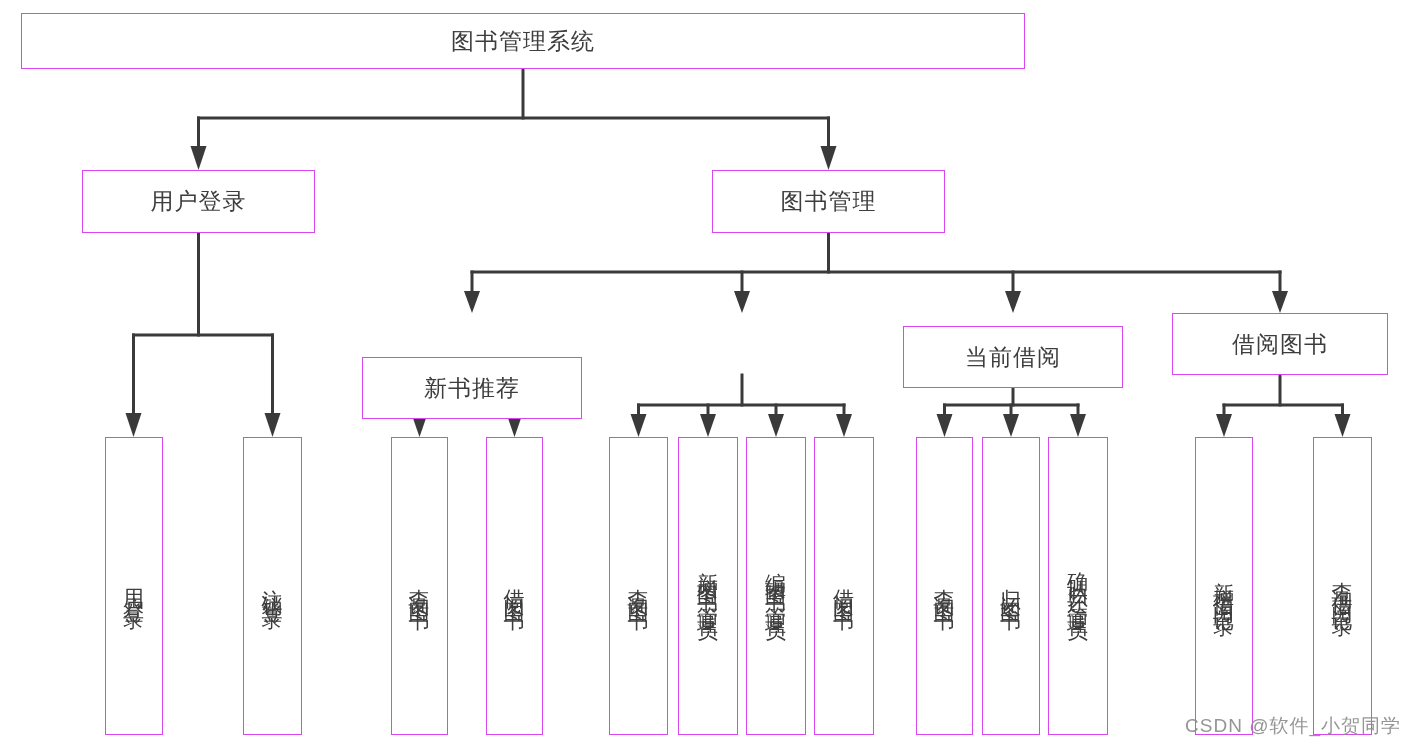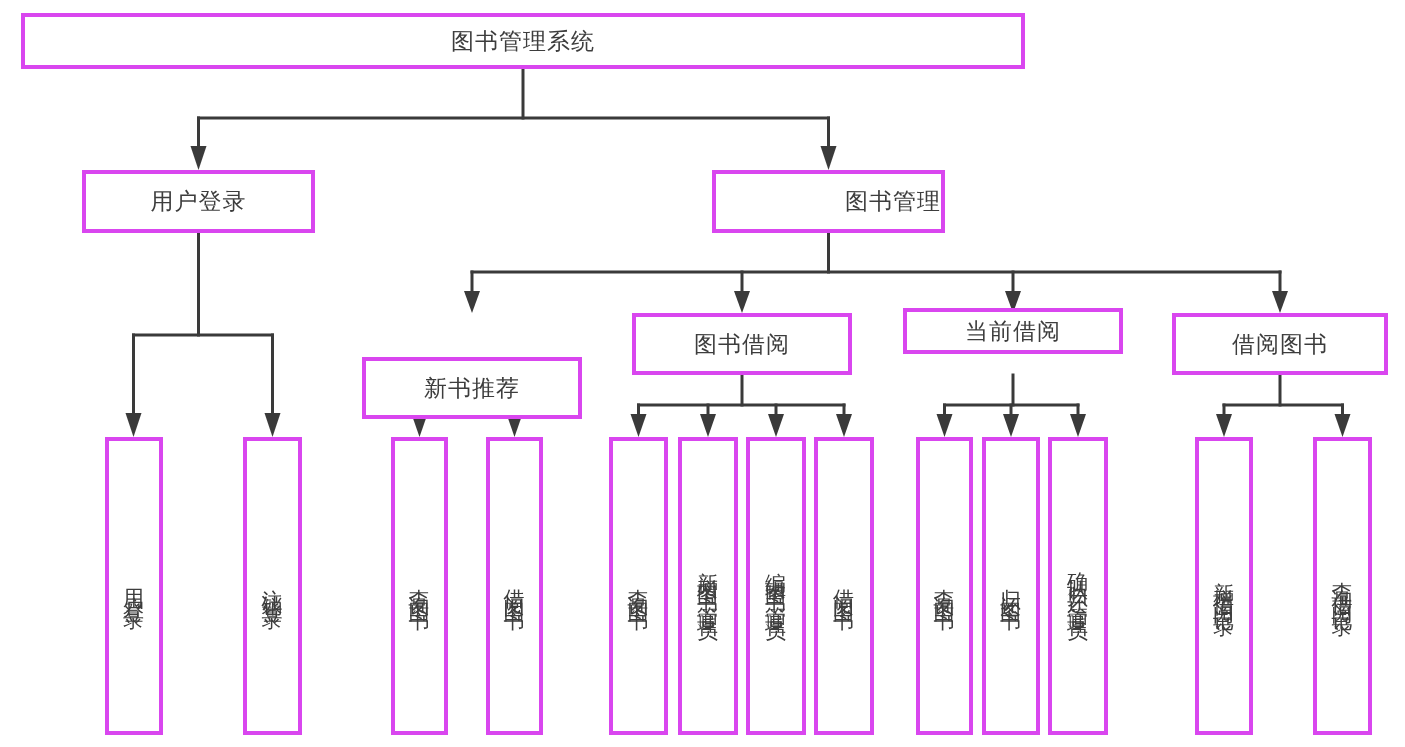--- a/index.html
+++ b/index.html
@@ -12,21 +12,21 @@
     overflow: hidden;
   }
   #connectors {
     position: absolute;
     left: 0; top: 0;
     width: 1405px; height: 747px;
   }
   .node {
     position: absolute;
     box-sizing: border-box;
-    border: 4px solid #d946ef;
+    border: 1px solid #d946ef;
     background: #ffffff;
     display: flex;
     align-items: center;
     justify-content: center;
     color: #3d3d3d;
     font-size: 23px;
     letter-spacing: 1px;
     text-align: center;
     white-space: nowrap;
   }
@@ -122,31 +122,28 @@
     </g>
   </svg>
 
   <div class="node" style="left:21px; top:13px; width:1004px; height:56px;">
     <span>图书管理系统</span>
   </div>
 
   <div class="node" style="left:82px; top:170px; width:233px; height:63px;">
     <span>用户登录</span>
   </div>
-  <div class="node" style="left:712px; top:170px; width:233px; height:63px;justify-content:flex-end;">
+  <div class="node" style="left:712px; top:170px; width:233px; height:63px;">
     <span>图书管理</span>
   </div>
 
   <div class="node" style="left:362px; top:313px; width:220px; height:62px;margin-top:44px;">
     <span>新书推荐</span>
   </div>
-  <div class="node" style="left:632px; top:313px; width:220px; height:62px;">
-    <span>图书借阅</span>
-  </div>
-  <div class="node" style="left:903px; top:308px; width:220px; height:46px;">
+  <div class="node" style="left:903px; top:326px; width:220px; height:62px;">
     <span>当前借阅</span>
   </div>
   <div class="node" style="left:1172px; top:313px; width:216px; height:62px;">
     <span>借阅图书</span>
   </div>
 
   <div class="node leaf" style="left:105px; top:437px; width:58px; height:298px;">
     <span class="vtext">用户登录</span>
   </div>
   <div class="node leaf" style="left:243px; top:437px; width:59px; height:298px;">
@@ -183,14 +180,15 @@
     <span class="vtext">确认归还（管理员）</span>
   </div>
 
   <div class="node leaf" style="left:1195px; top:437px; width:58px; height:298px;">
     <span class="vtext">新增借阅记录</span>
   </div>
   <div class="node leaf" style="left:1313px; top:437px; width:59px; height:298px;">
     <span class="vtext">查询借阅记录</span>
   </div>
 
+  <div class="watermark">CSDN @软件_小贺同学</div>
 
 </div>
 
 </body></html>

